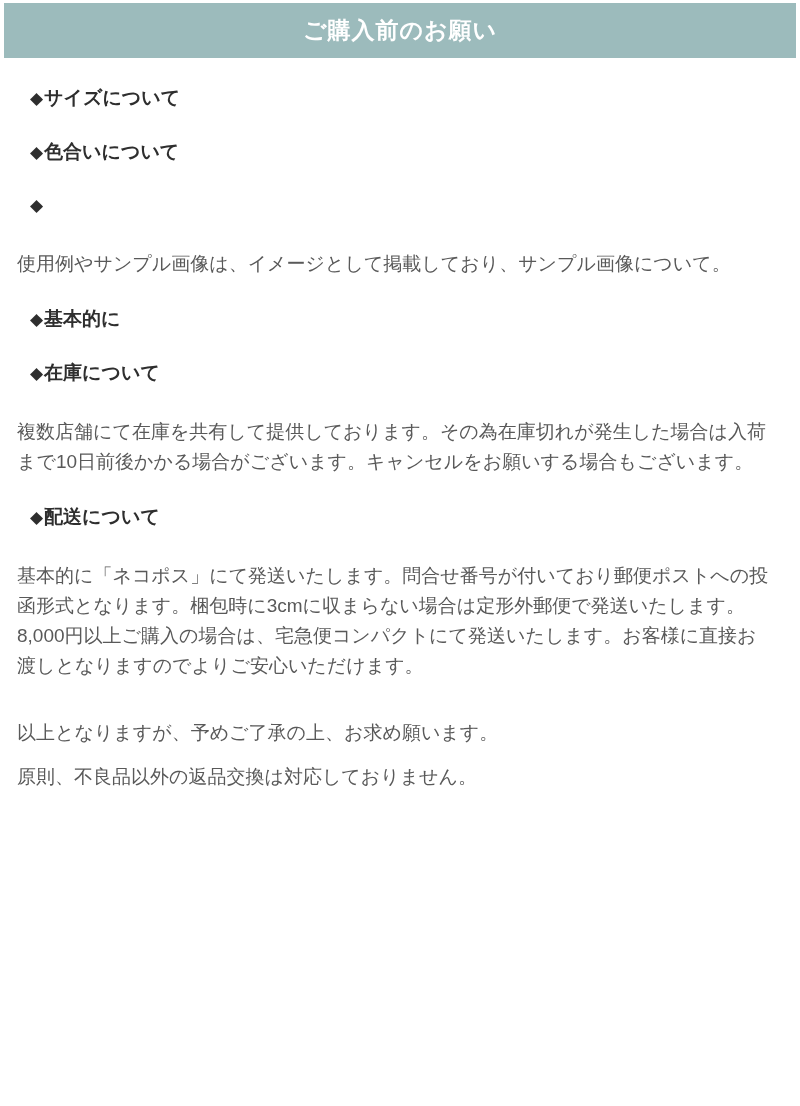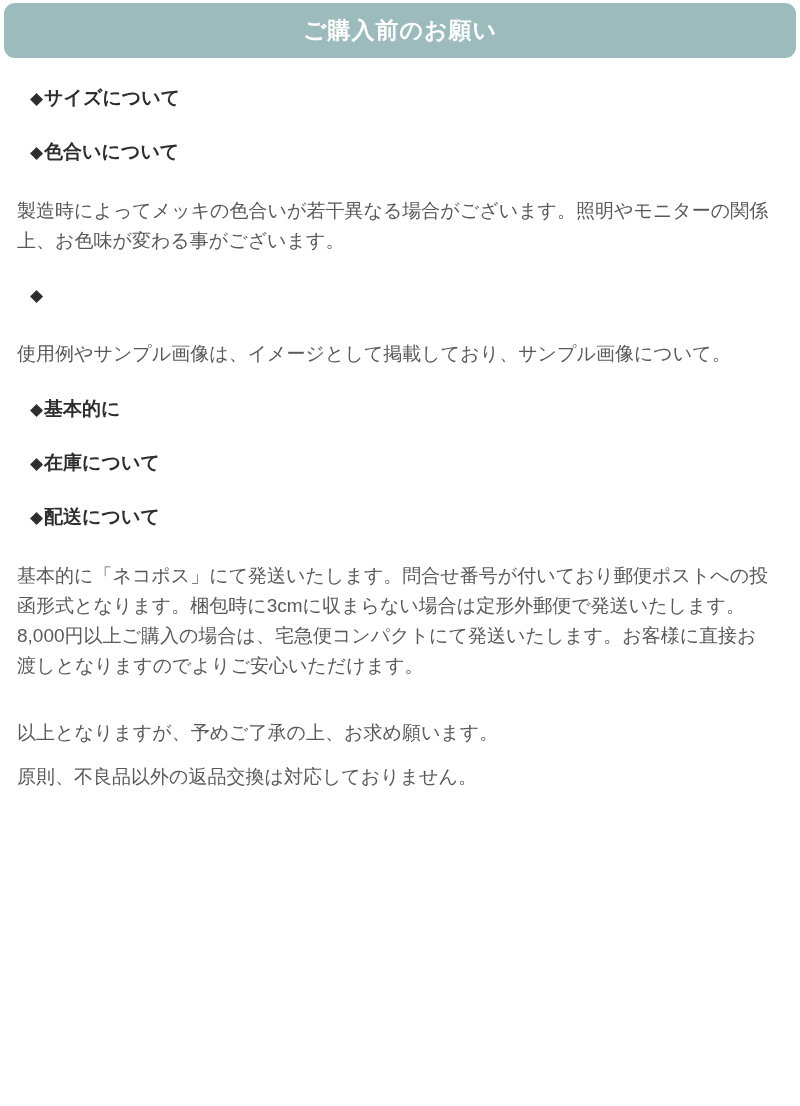--- a/index.html
+++ b/index.html
@@ -1,21 +1,21 @@
 <!DOCTYPE html>
 <html lang="ja" style="--header-bg: #9cbbbc; --header-text: #ffffff; --heading-text: #2e2e2e; --body-text: #595959;"><head>
 <meta charset="utf-8">
 <style>
   :root {
     --header-bg: #9cbbbc;
     --header-text: #ffffff;
     --heading-text: #2e2e2e;
     --body-text: #595959;
   }
-  * { margin: 0; padding: 0; box-sizing: border-box; border-radius: 11px; }
+  * { margin: 0; padding: 0; box-sizing: border-box; }
   html, body { background: #ffffff; }
   body {
     width: 800px;
     min-height: 1106px;
     font-family: "Liberation Sans", "DejaVu Sans", sans-serif;
     overflow-x: hidden;
   }
   .title-bar {
     margin: 3px 4px 0 4px;
     height: 55px;
@@ -70,21 +70,20 @@
       <span class="bullet">◆</span>
       <span>サイズについて</span>
     </h2>
 </section>
 
 <section>
   <h2 class="section-heading">
       <span class="bullet">◆</span>
       <span>色合いについて</span>
     </h2>
-  <p class="section-body">製造時によってメッキの色合いが若干異なる場合がございます。照明やモニターの関係上、お色味が変わる事がございます。</p>
 </section>
 
 <section>
   <h2 class="section-heading">
       <span class="bullet">◆</span>
     </h2>
   <p class="section-body">使用例やサンプル画像は、イメージとして掲載しており、サンプル画像について。</p>
 </section>
 
 <section>
@@ -92,20 +91,21 @@
       <span class="bullet">◆</span>
       <span>基本的に</span>
     </h2>
 </section>
 
 <section>
   <h2 class="section-heading">
       <span class="bullet">◆</span>
       <span>在庫について</span>
     </h2>
+  <p class="section-body">複数店舗にて在庫を共有して提供しております。その為在庫切れが発生した場合は入荷まで10日前後かかる場合がございます。キャンセルをお願いする場合もございます。</p>
 </section>
 
 <section>
   <h2 class="section-heading">
       <span class="bullet">◆</span>
       <span>配送について</span>
     </h2>
   <p class="section-body">基本的に「ネコポス」にて発送いたします。問合せ番号が付いており郵便ポストへの投函形式となります。梱包時に3cmに収まらない場合は定形外郵便で発送いたします。
 8,000円以上ご購入の場合は、宅急便コンパクトにて発送いたします。お客様に直接お渡しとなりますのでよりご安心いただけます。</p>
 </section>

